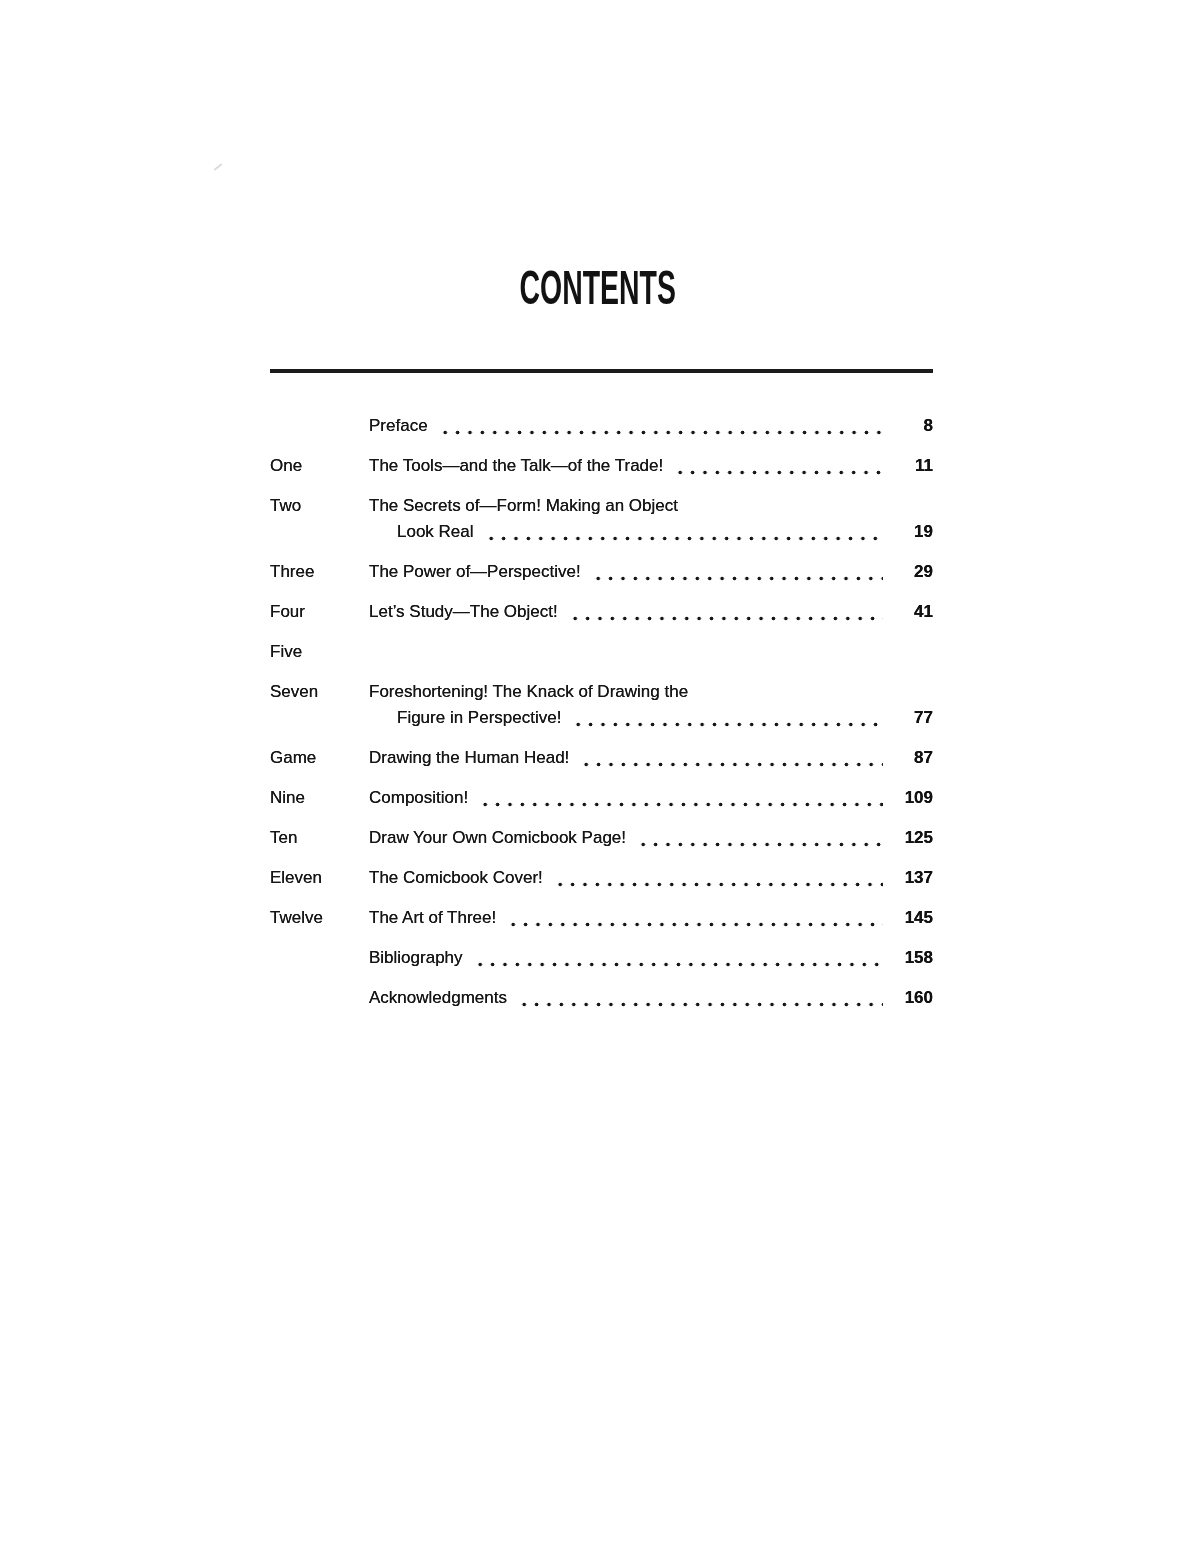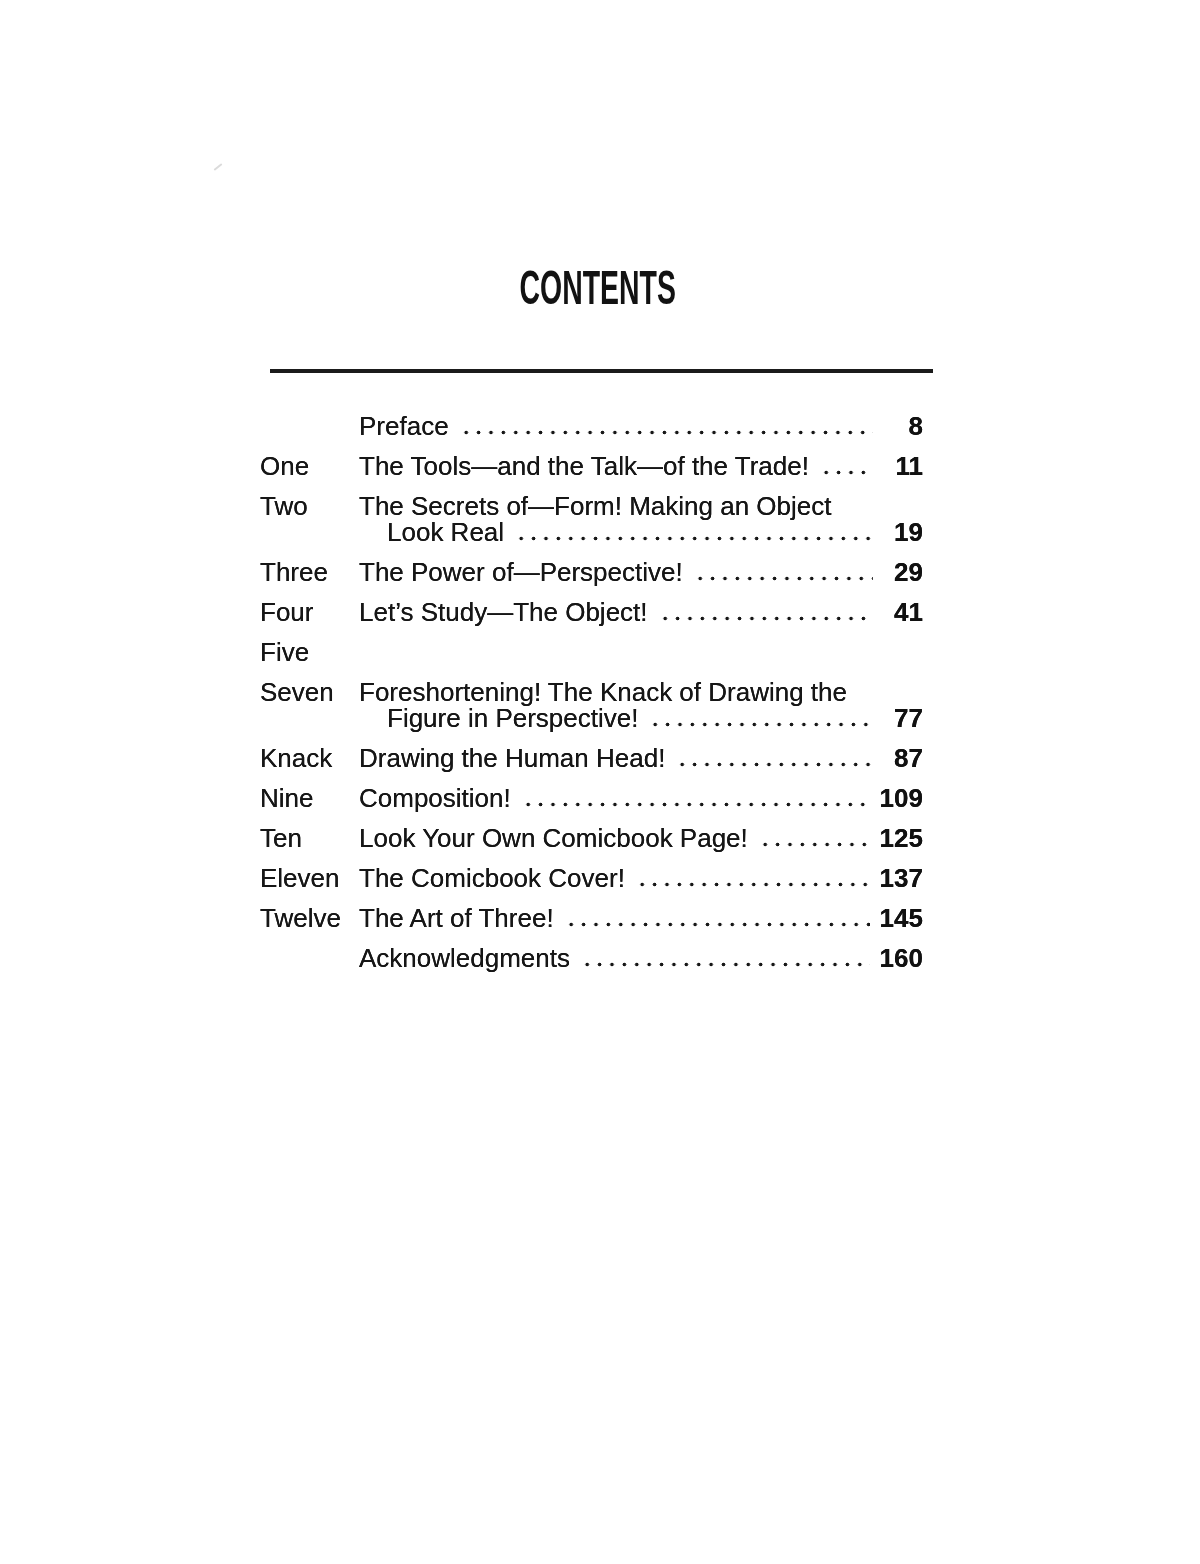--- a/index.html
+++ b/index.html
@@ -39,22 +39,22 @@
     transform-origin:50% 50%;
     white-space:nowrap;
     color:#121212;
   }
   .rule{
     position:absolute;top:369px;left:270px;
     width:663px;height:4px;
     background:#1b1b1b;
   }
   .toc{
-    position:absolute;top:413px;left:260px;width:663px;
-    font-size:26px;line-height:26px;
+    position:absolute;top:413px;left:270px;width:663px;
+    font-size:17px;line-height:26px;
     text-shadow:0 0 0.4px currentColor;
   }
   .row{
     display:flex;
     margin-bottom:14px;
   }
   .chapter{
     flex:none;width:99px;
     white-space:nowrap;
   }
@@ -159,21 +159,21 @@
           <div class="tline"><span class="ttext">Foreshortening! The Knack of Drawing the</span></div>
           <div class="tline cont last">
             <span class="ttext">Figure in Perspective!</span>
             <span class="leader"></span>
             <span class="pagenum">77</span>
           </div>
         </div>
   </div>
 
   <div class="row">
-    <div class="chapter">Knack</div>
+    <div class="chapter">Game</div>
     <div class="entry">
           <div class="tline last">
             <span class="ttext">Drawing the Human Head!</span>
             <span class="leader"></span>
             <span class="pagenum">87</span>
           </div>
         </div>
   </div>
 
   <div class="row">
@@ -184,21 +184,21 @@
             <span class="leader"></span>
             <span class="pagenum">109</span>
           </div>
         </div>
   </div>
 
   <div class="row">
     <div class="chapter">Ten</div>
     <div class="entry">
           <div class="tline last">
-            <span class="ttext">Look Your Own Comicbook Page!</span>
+            <span class="ttext">Draw Your Own Comicbook Page!</span>
             <span class="leader"></span>
             <span class="pagenum">125</span>
           </div>
         </div>
   </div>
 
   <div class="row">
     <div class="chapter">Eleven</div>
     <div class="entry">
           <div class="tline last">
@@ -213,20 +213,30 @@
     <div class="chapter">Twelve</div>
     <div class="entry">
           <div class="tline last">
             <span class="ttext">The Art of Three!</span>
             <span class="leader"></span>
             <span class="pagenum">145</span>
           </div>
         </div>
   </div>
 
+  <div class="row">
+    <div class="chapter"></div>
+    <div class="entry">
+          <div class="tline last">
+            <span class="ttext">Bibliography</span>
+            <span class="leader"></span>
+            <span class="pagenum">158</span>
+          </div>
+        </div>
+  </div>
 
   <div class="row">
     <div class="chapter"></div>
     <div class="entry">
           <div class="tline last">
             <span class="ttext">Acknowledgments</span>
             <span class="leader"></span>
             <span class="pagenum">160</span>
           </div>
         </div>

